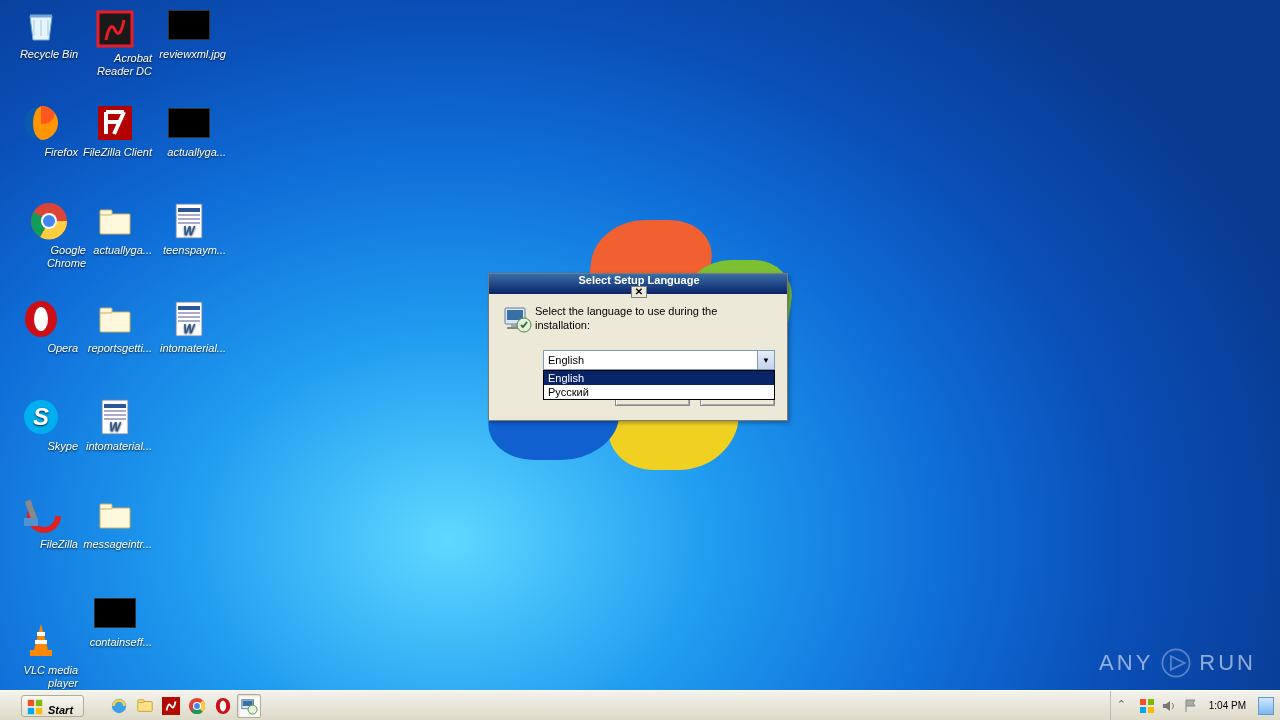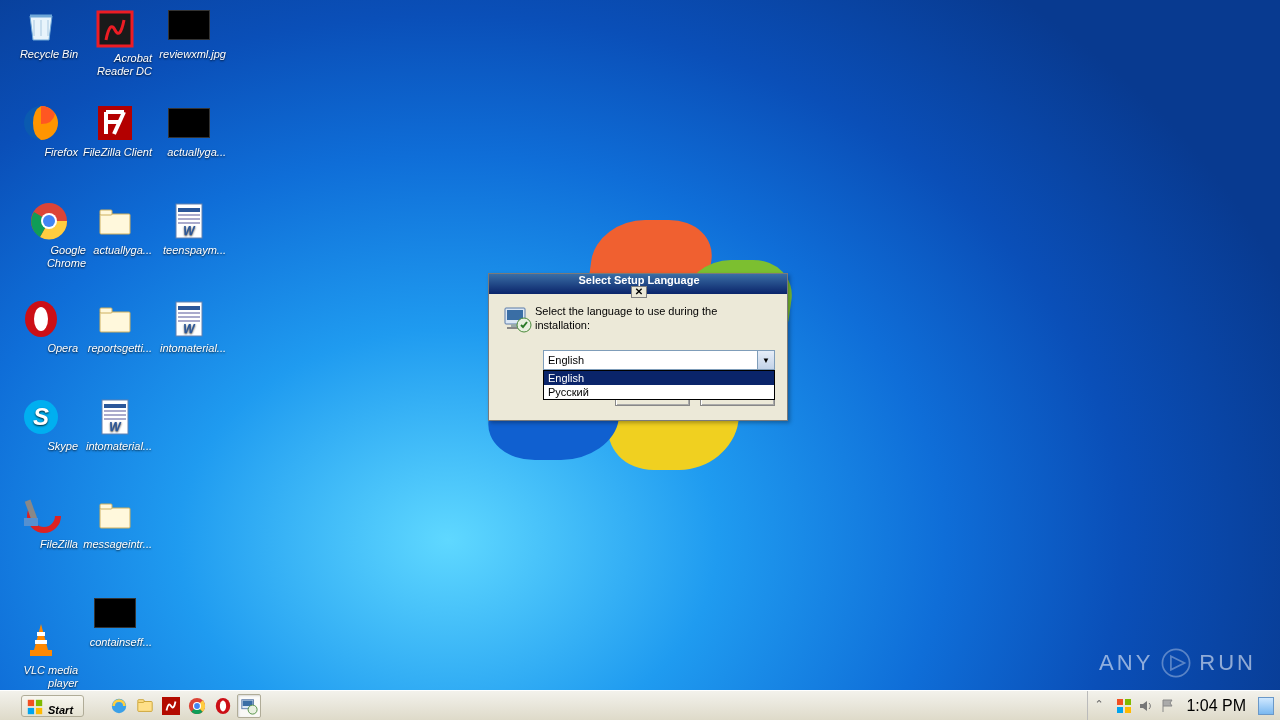--- a/index.html
+++ b/index.html
@@ -86,21 +86,21 @@
   background:linear-gradient(#f8f7f0,#e5e2d2); border:1px solid #b0ac98; border-radius:3px;
   font-weight:bold; font-style:italic; cursor:pointer;
 }
 .start .orb { width:18px; height:18px; }
 .ql { display:flex; gap:2px; margin-left:2px; }
 .ql .qitem { width:24px; height:24px; display:flex; align-items:center; justify-content:center; cursor:pointer; border-radius:2px; }
 .ql .qitem.active { background:rgba(255,255,255,.8); border:1px solid #b0ac98; box-shadow:inset 1px 1px 2px rgba(0,0,0,.15); }
 .ql svg { width:18px; height:18px; }
 .tray { margin-left:auto; display:flex; align-items:center; gap:6px; padding:0 6px; border-left:1px solid #bbb; height:100%; }
 .tray .ticon { width:16px; height:16px; color:#666; cursor:pointer; }
-.clock { font-size:16px; padding:0 4px; }
+.clock { font-size:10px; padding:0 4px; }
 .deskbtn { width:16px; height:18px; background:linear-gradient(#cfe8ff,#7ab8f0); border:1px solid #6a98c8; margin-left:2px; cursor:pointer; }
 </style>
 </head>
 <body>
 
 <div class="desktop">
   <div class="win-logo">
     <div class="win-leaf leaf-red"></div>
     <div class="win-leaf leaf-green"></div>
     <div class="win-leaf leaf-yellow"></div>

